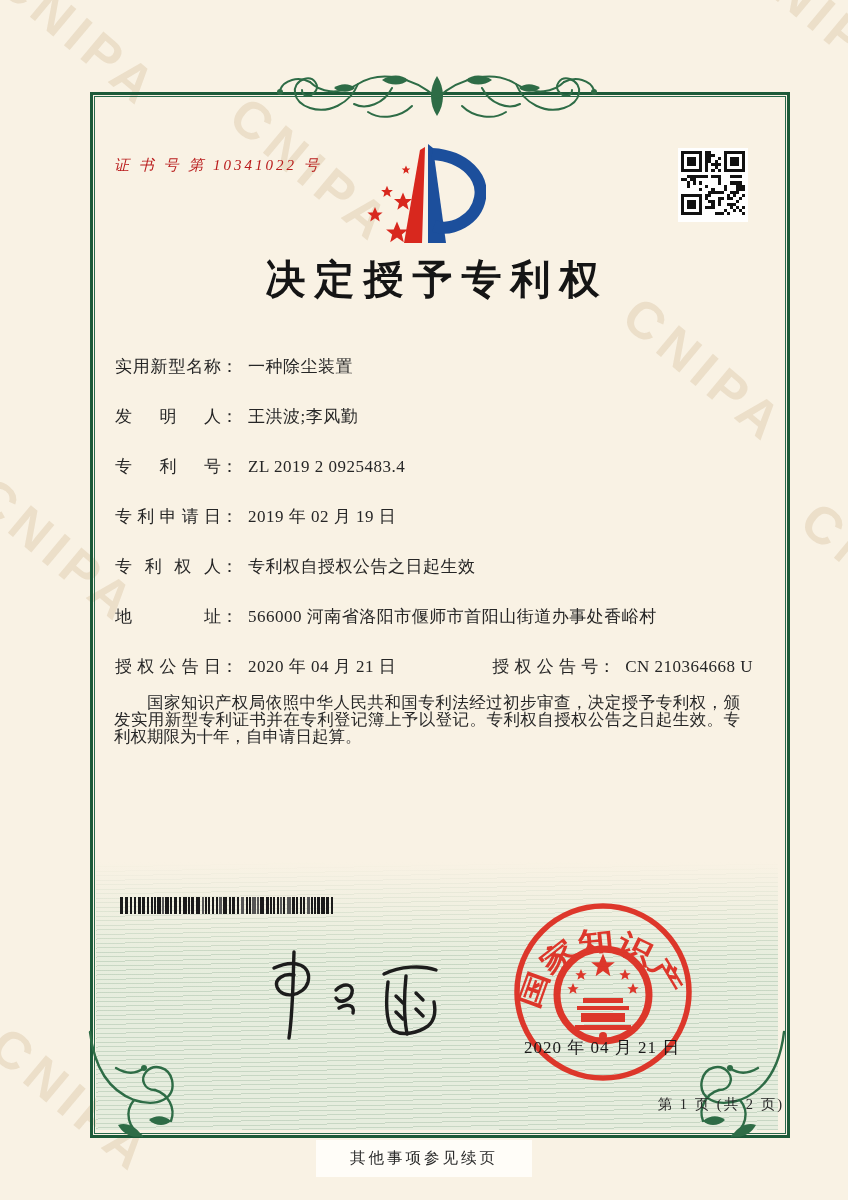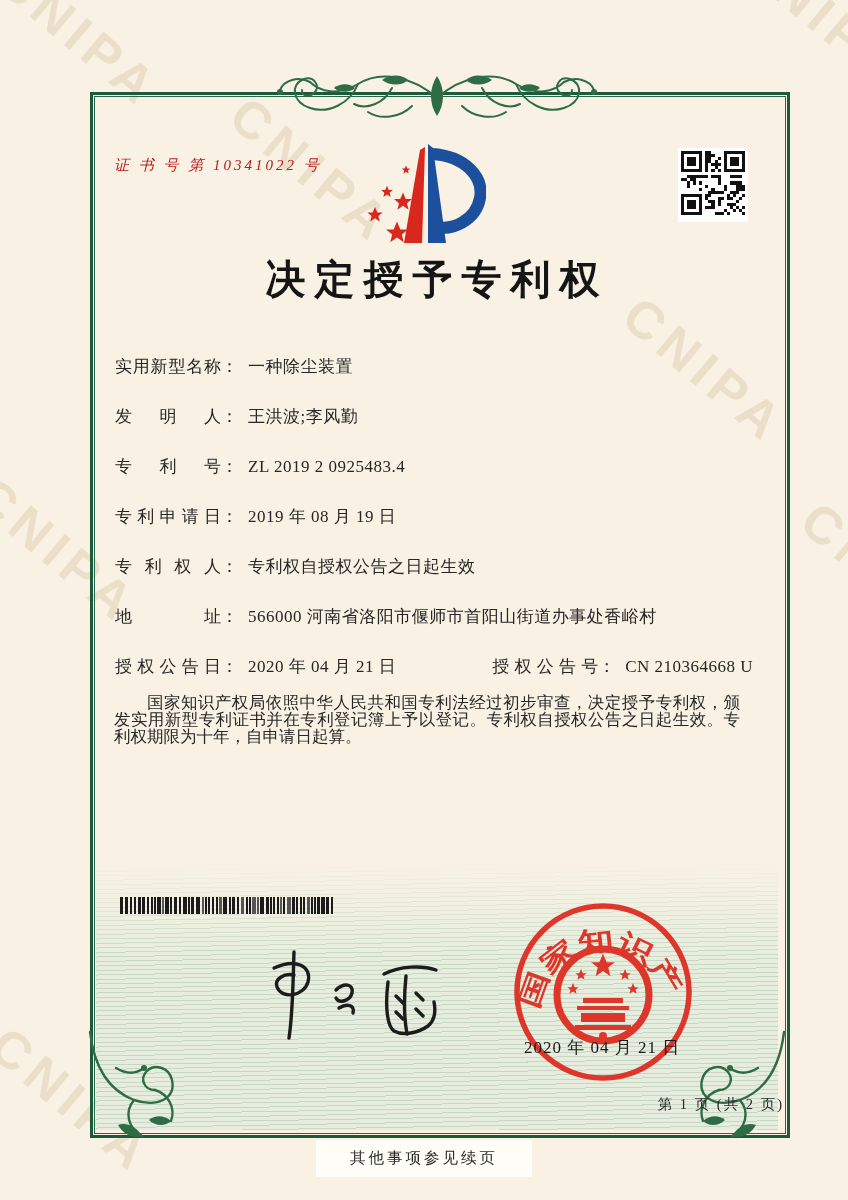--- a/index.html
+++ b/index.html
@@ -388,21 +388,21 @@
           <span>号</span>
         </span><span class="colon">：</span><span class="val">ZL 2019 2 0925483.4</span>
     </div>
     <div class="row">
       <span class="lbl">
           <span>专</span>
           <span>利</span>
           <span>申</span>
           <span>请</span>
           <span>日</span>
-        </span><span class="colon">：</span><span class="val">2019 年 08 月 19 日</span>
+        </span><span class="colon">：</span><span class="val">2019 年 02 月 19 日</span>
     </div>
     <div class="row">
       <span class="lbl">
           <span>专</span>
           <span>利</span>
           <span>权</span>
           <span>人</span>
         </span><span class="colon">：</span><span class="val">专利权自授权公告之日起生效</span>
     </div>
     <div class="row">

